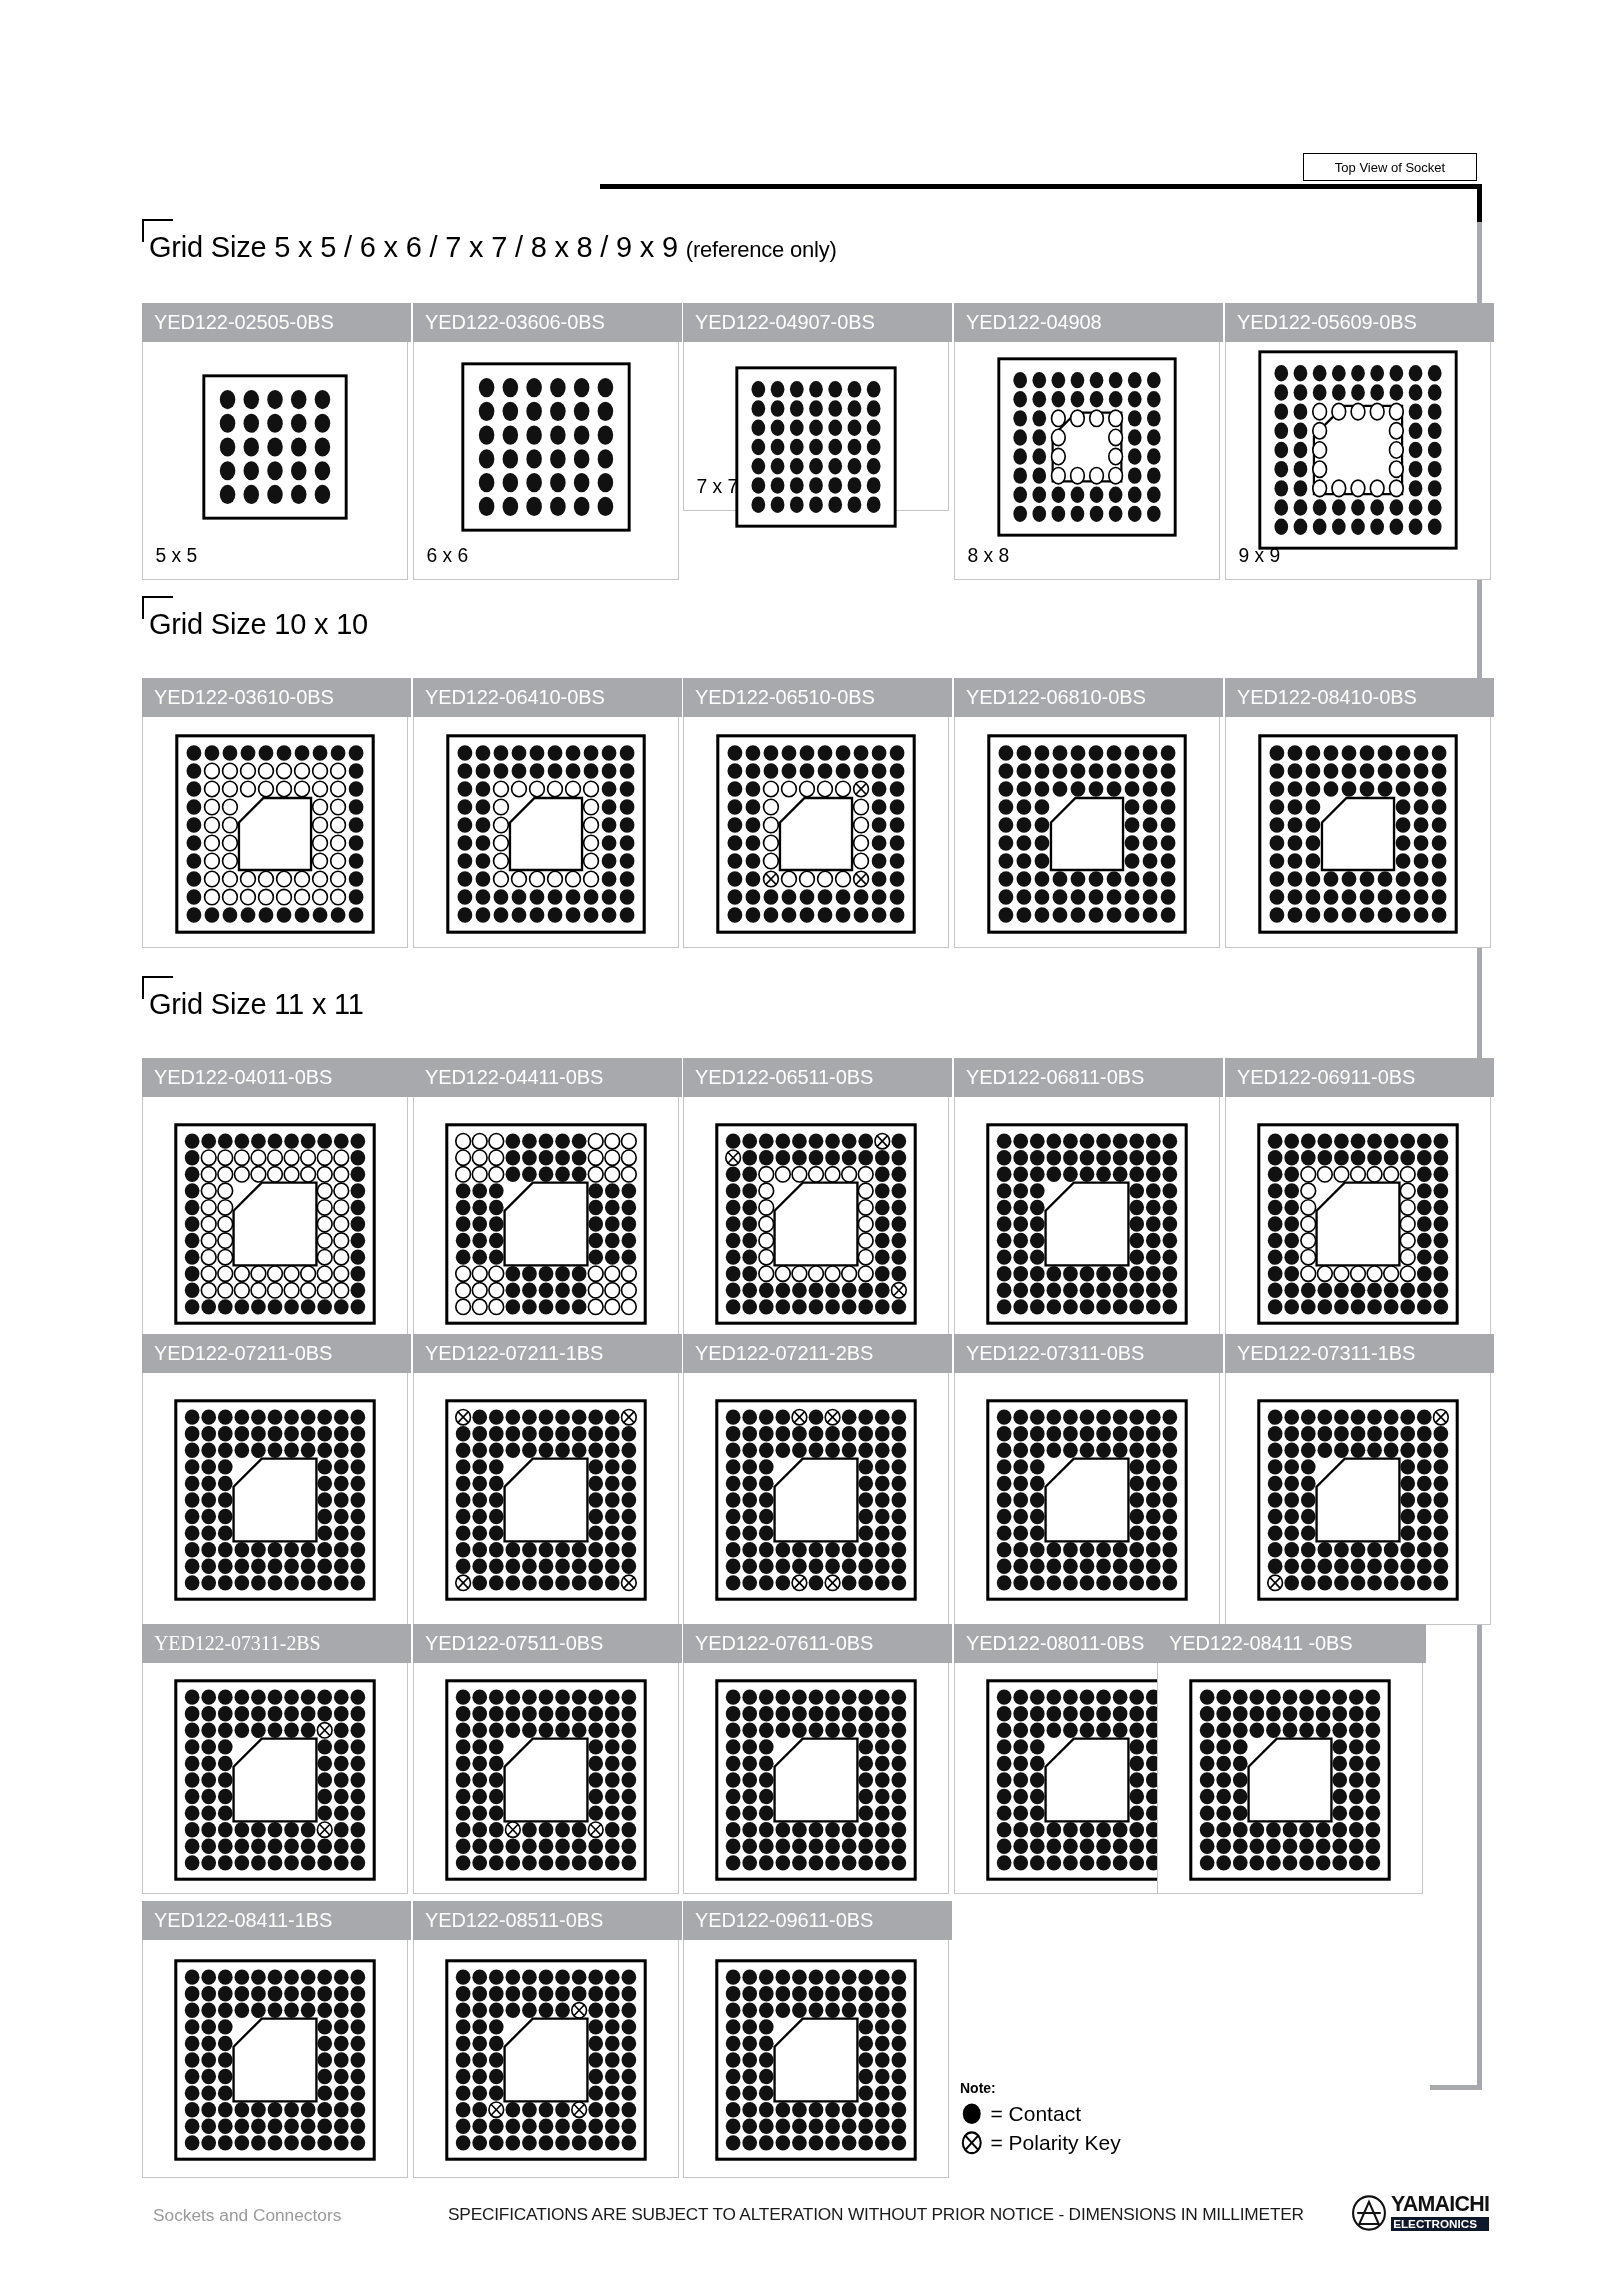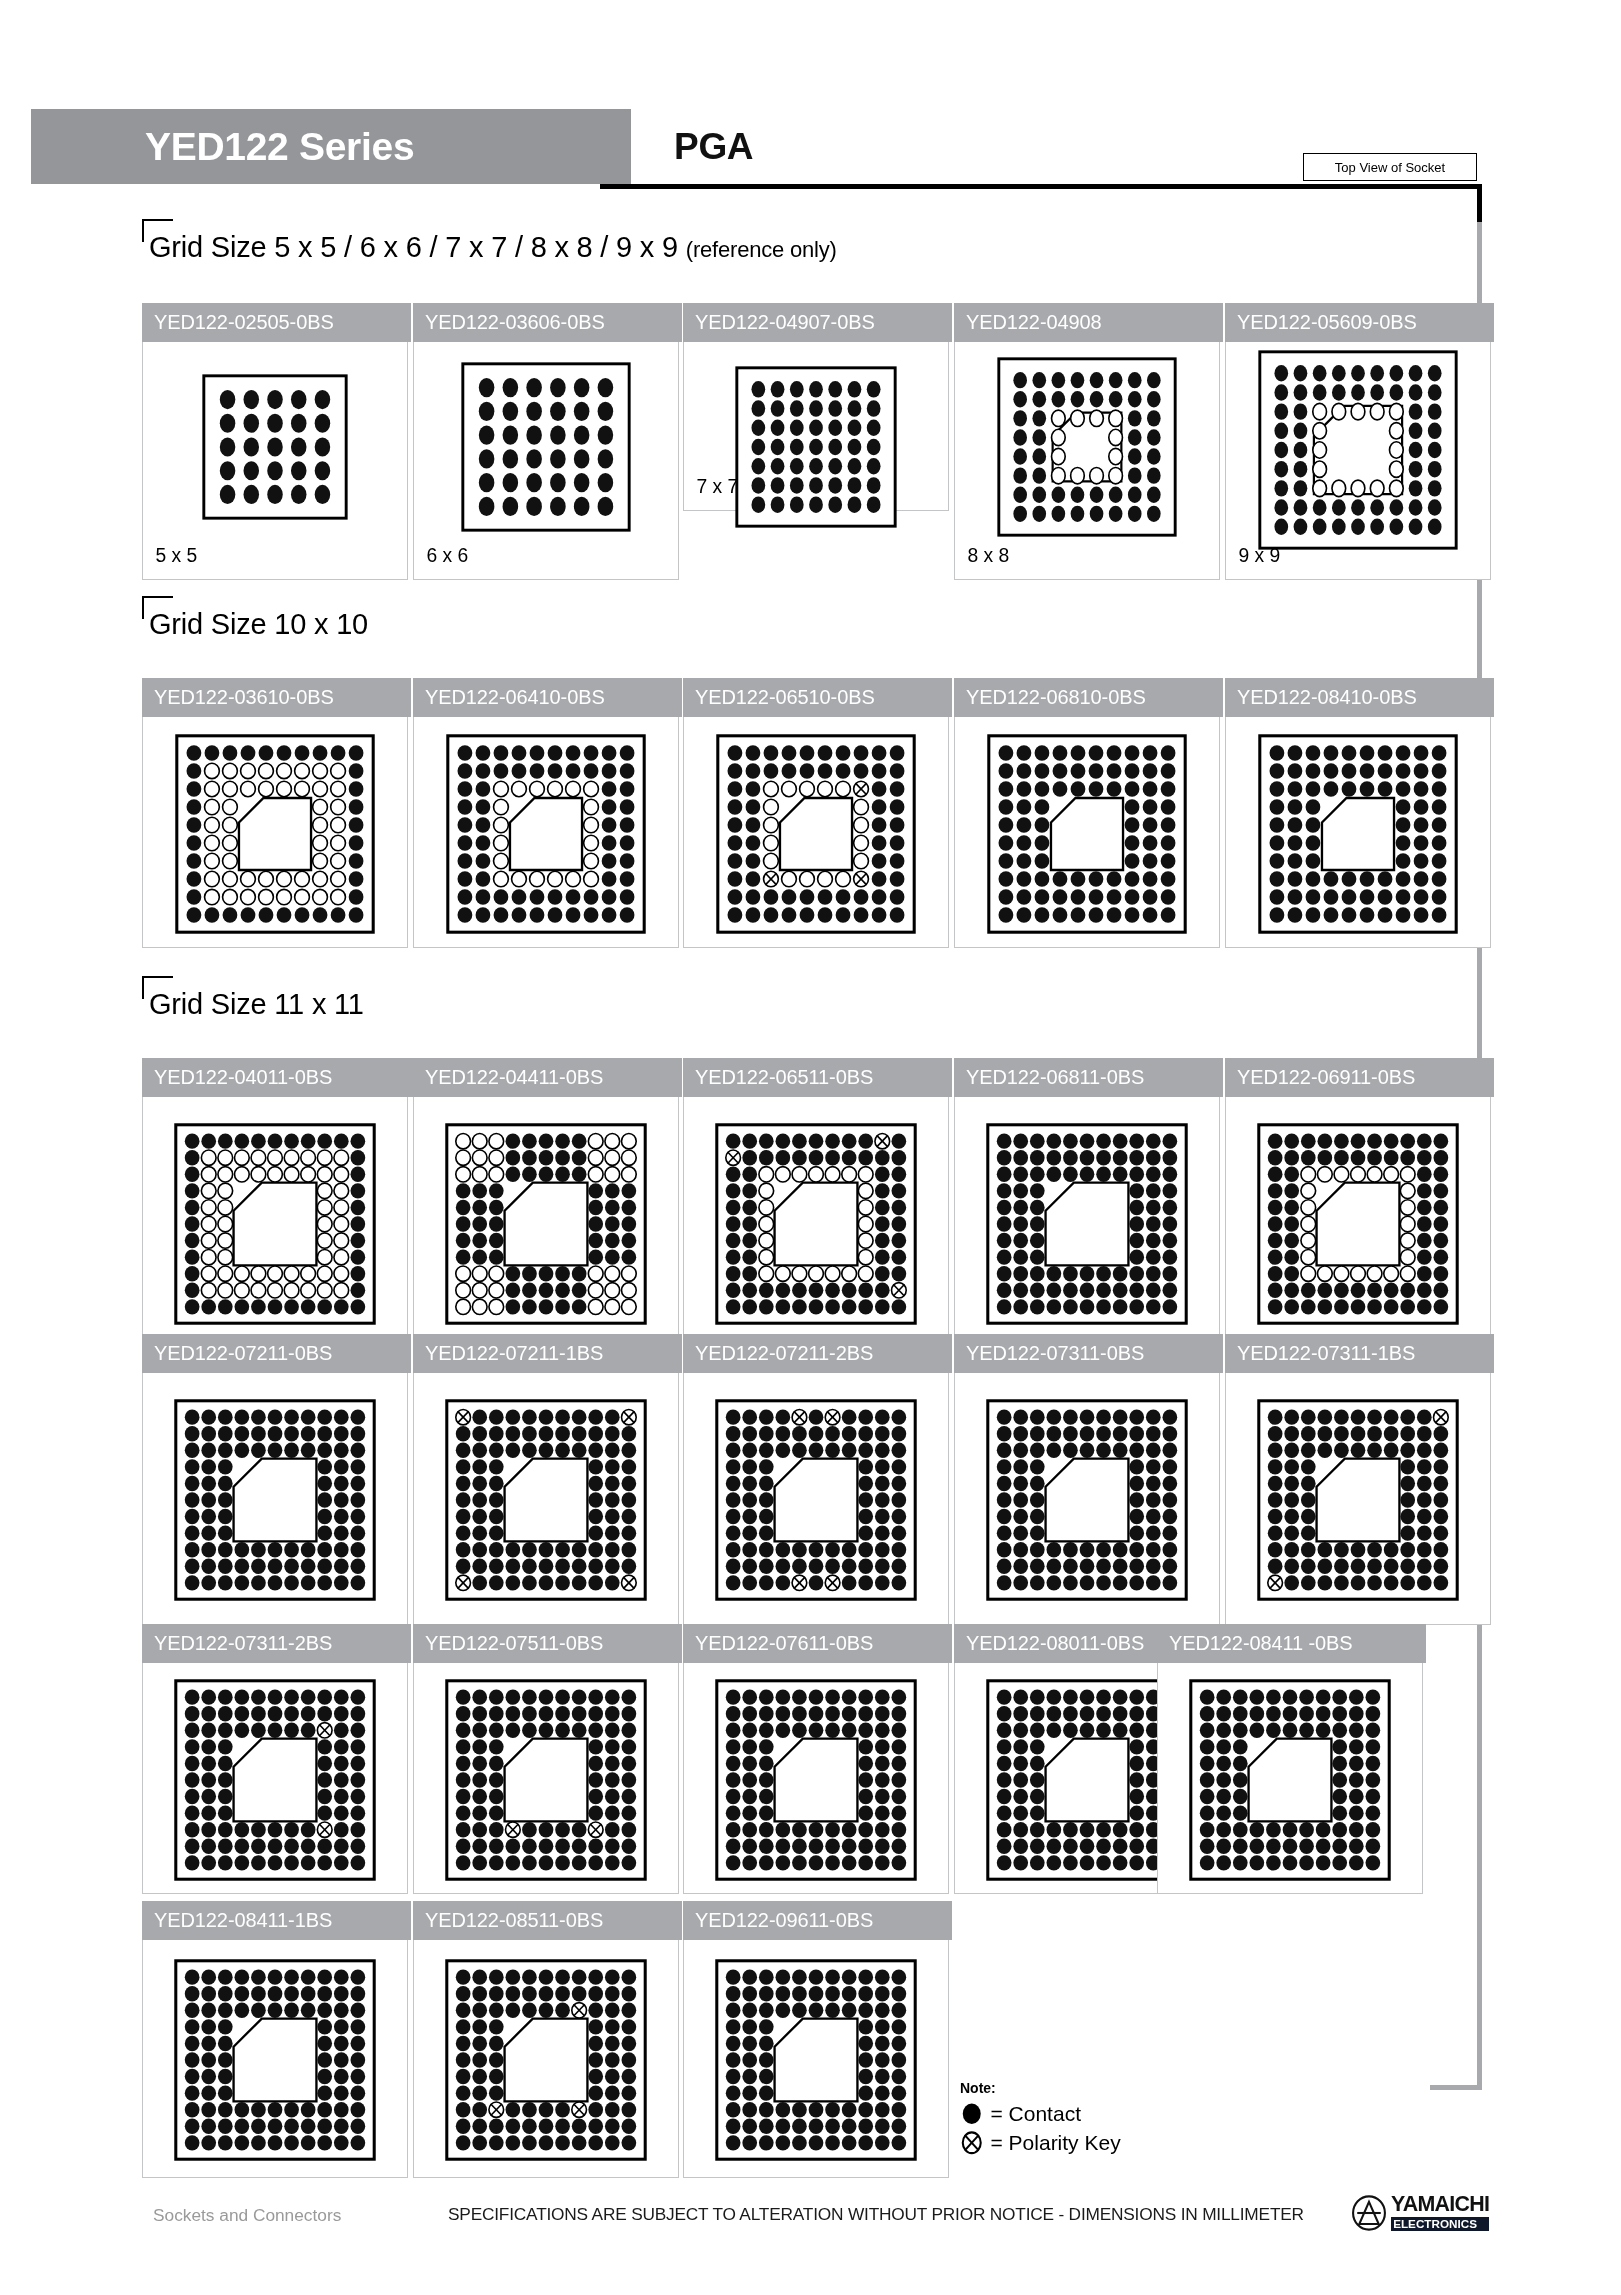--- a/index.html
+++ b/index.html
@@ -254,25 +254,20 @@
     letter-spacing: 0px;
     padding: 1.4px 2.1px;
     margin-top: 1.4px;
   }
 </style>
 </head>
 <body>
 
 <div class="page">
 
-  <div class="header">
-    <div class="header-band"></div>
-    <div class="header-series">YED122 Series</div>
-    <div class="header-pga">PGA</div>
-  </div>
   <div class="topview-box">Top View of Socket</div>
   <div class="header-rule"></div>
   <div class="header-rule-down"></div>
 
   <div class="right-rule-v"></div>
   <div class="right-rule-h"></div>
 
   <div id="sections-host">
       <div class="section-title" style="left: 149px; top: 231px;"><span>Grid Size 5 x 5  /  6 x 6  /  7 x 7  /  8 x 8  /  9 x 9 </span><span class="ref">(reference only)</span></div>
       <div class="corner-mark" style="left: 142px; top: 219px;"></div>
@@ -2181,21 +2176,21 @@
               <ellipse cx="112.75" cy="205.25" rx="8.2" ry="8.6" fill="#111"></ellipse>
               <ellipse cx="131.25" cy="205.25" rx="8.2" ry="8.6" fill="#111"></ellipse>
               <ellipse cx="149.75" cy="205.25" rx="8.2" ry="8.6" fill="#111"></ellipse>
               <ellipse cx="168.25" cy="205.25" rx="8.2" ry="8.6" fill="#111"></ellipse>
               <ellipse cx="186.75" cy="205.25" rx="8.2" ry="8.6" fill="#111"></ellipse>
               <ellipse cx="205.25" cy="205.25" rx="8.2" ry="8.6" fill="#111"></ellipse>
             </svg>
           </div>
         </div>
       </div>
-      <div class="card" style="left: 142px; top: 1625px; width: 266px; height: 269px;">
+      <div class="card" style="left: 142px; top: 1625px; width: 266px; height: 269px; font-family: Liberation Serif, serif;">
         <div class="card-head" style="width: 269px;">YED122-07311-2BS</div>
         <div class="card-body">
           <div class="pin-wrap" style="top: 14.5px;">
             <svg class="pin-svg" viewBox="0 0 225.5 225.5" width="202" height="202">
               <rect x="2" y="2" width="221.5" height="221.5" fill="#fff" stroke="#000" stroke-width="3.4"></rect>
               <polygon points="66.5,97.95 97.95,66.5 159,66.5 159,159 66.5,159" fill="#fff" stroke="#000" stroke-width="2.6"></polygon>
               <ellipse cx="20.25" cy="20.25" rx="8.2" ry="8.6" fill="#111"></ellipse>
               <ellipse cx="38.75" cy="20.25" rx="8.2" ry="8.6" fill="#111"></ellipse>
               <ellipse cx="57.25" cy="20.25" rx="8.2" ry="8.6" fill="#111"></ellipse>
               <ellipse cx="75.75" cy="20.25" rx="8.2" ry="8.6" fill="#111"></ellipse>

